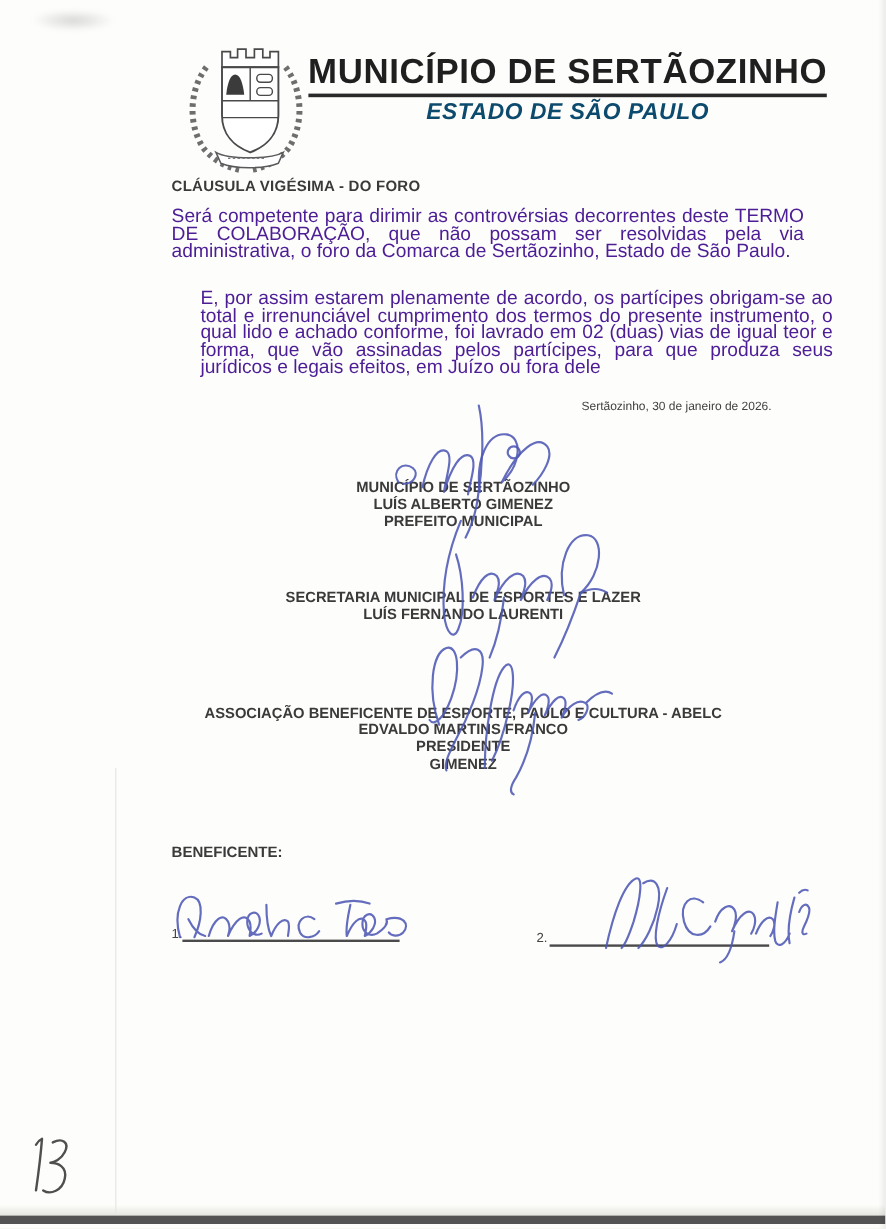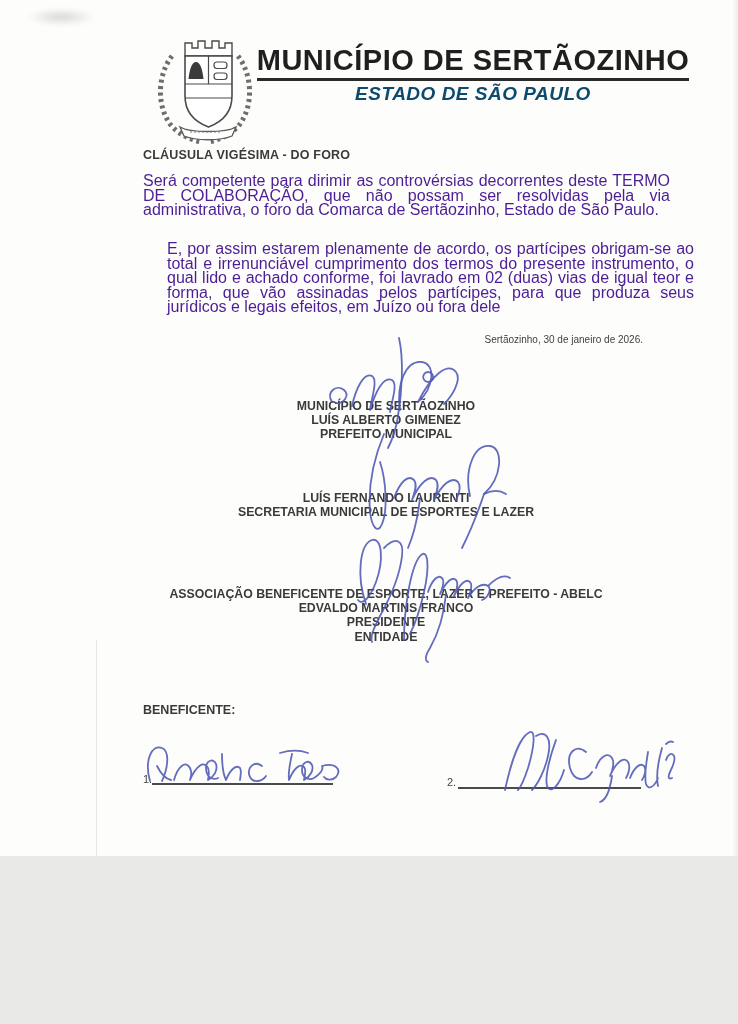--- a/index.html
+++ b/index.html
@@ -1,18 +1,18 @@
 <!DOCTYPE html>
 <html><head>
 <meta charset="utf-8">
 <style>
   * { margin:0; padding:0; box-sizing:border-box; }
   html,body { width:738px; height:1024px; background:#e9e9e7; }
   .page {
-    position:relative; width:738px; height:856px;
+    position:relative; width:738px; height:1024px;
     background:#fdfdfb;
     font-family:"Liberation Sans", sans-serif;
     color:#3f3f3f; overflow:hidden;
   }
   
   .smudge {
     position:absolute; left:26px; top:8px; width:70px; height:18px;
     background:radial-gradient(ellipse at center, rgba(120,120,120,.28), rgba(120,120,120,0) 70%);
     filter:blur(2px);
   }
@@ -103,28 +103,28 @@
   <div class="para para-2">E, por assim estarem plenamente de acordo, os partícipes obrigam-se ao total e irrenunciável cumprimento dos termos do presente instrumento, o qual lido e achado conforme, foi lavrado em 02 (duas) vias de igual teor e forma, que vão assinadas pelos partícipes, para que produza seus jurídicos e legais efeitos, em Juízo ou fora dele</div>
 
   <div class="dateline">Sertãozinho, 30 de janeiro de 2026.</div>
 
   <div class="sig-block sig-1">
     <div>MUNICÍPIO DE SERTÃOZINHO</div>
     <div>LUÍS ALBERTO GIMENEZ</div>
     <div>PREFEITO MUNICIPAL</div>
   </div>
   <div class="sig-block sig-2">
+    <div>SECRETARIA MUNICIPAL DE ESPORTES E LAZER</div>
     <div>LUÍS FERNANDO LAURENTI</div>
-    <div>SECRETARIA MUNICIPAL DE ESPORTES E LAZER</div>
   </div>
   <div class="sig-block sig-3">
-    <div>ASSOCIAÇÃO BENEFICENTE DE ESPORTE, LAZER E PREFEITO - ABELC</div>
+    <div>ASSOCIAÇÃO BENEFICENTE DE ESPORTE, PAULO E CULTURA - ABELC</div>
     <div>EDVALDO MARTINS FRANCO</div>
     <div>PRESIDENTE</div>
-    <div>ENTIDADE</div>
+    <div>GIMENEZ</div>
   </div>
 
   <div class="witness-heading">BENEFICENTE:</div>
   <div class="witness-number wn-1">1.</div>
   <div class="witness-line wl-1"></div>
   <div class="witness-number wn-2">2.</div>
   <div class="witness-line wl-2"></div>
 
   <svg class="ink-layer" viewBox="0 0 738 1024">
     <g class="ink">

